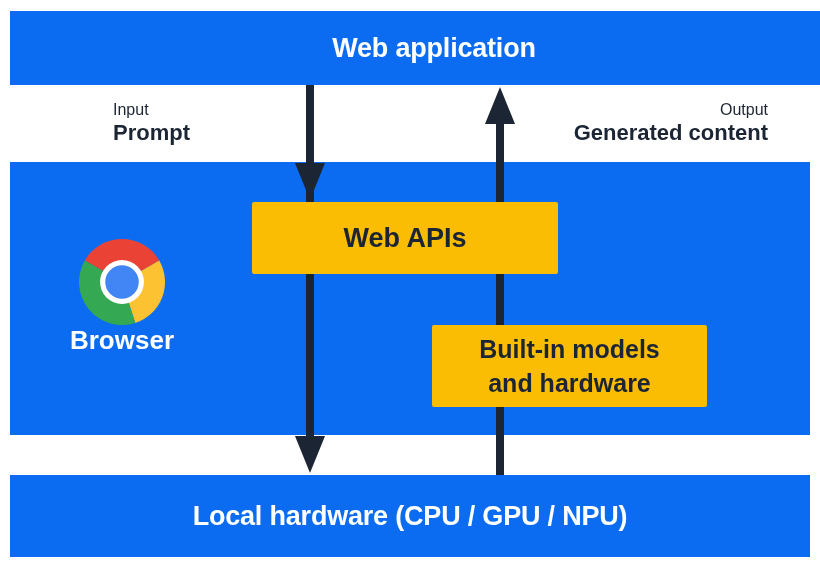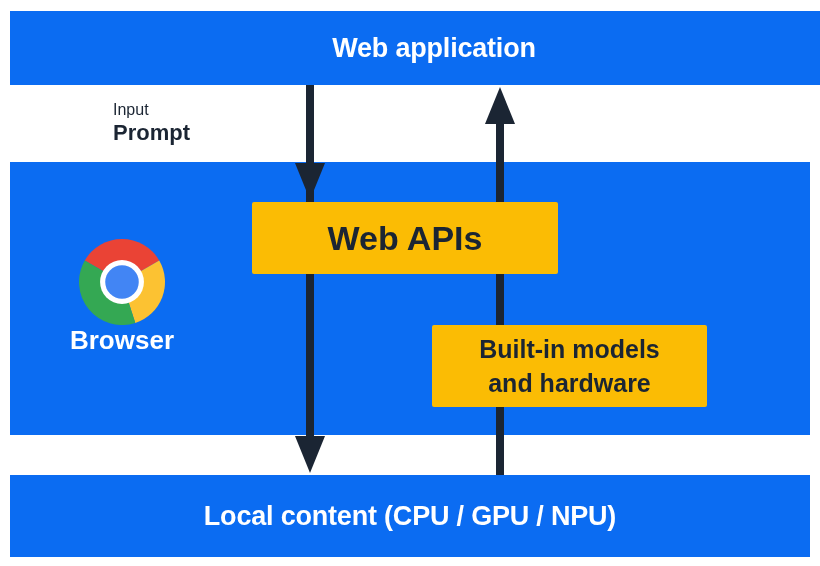--- a/index.html
+++ b/index.html
@@ -35,21 +35,21 @@
   .head-up{border-bottom:37px solid #1b2533;}
   .head-to-webapis{left:295px;top:163px;}
   .head-to-hardware{left:295px;top:436px;}
   .head-to-webapp{left:485px;top:87px;}
   
   .ybox{
     position:absolute;background:#fbbc04;color:#1b2533;z-index:4;
     display:flex;flex-direction:column;align-items:center;justify-content:center;
     font-weight:700;text-align:center;border-radius:2px;
   }
-  .box-webapis{left:252px;top:202px;width:306px;height:72px;font-size:34px;}
+  .box-webapis{left:252px;top:202px;width:306px;height:72px;font-size:27px;}
   .box-builtin{left:432px;top:317px;width:275px;height:82px;font-size:25px;line-height:34px;margin-top:8px;}
   
   .browser-block{
     position:absolute;left:47px;top:239px;width:150px;z-index:5;
     display:flex;flex-direction:column;align-items:center;
   }
   .chrome-icon{width:86px;height:86px;display:block;}
   .browser-label{color:#ffffff;font-weight:700;font-size:26px;}
 </style>
 </head>
@@ -59,20 +59,22 @@
 
   <div class="bar bar-top">
     <span class="bar-title">Web application</span>
   </div>
 
   <div class="io-label io-left">
     <div class="io-small">Input</div>
     <div class="io-strong">Prompt</div>
   </div>
   <div class="io-label io-right">
+    <div class="io-small">Output</div>
+    <div class="io-strong">Generated content</div>
   </div>
 
   <div class="bar bar-middle"></div>
 
   <div class="arrow-line line-down"></div>
   <div class="arrow-line line-up"></div>
 
   <div class="arrow-head head-down head-to-webapis"></div>
   <div class="arrow-head head-down head-to-hardware"></div>
   <div class="arrow-head head-up head-to-webapp"></div>
@@ -90,16 +92,16 @@
       <path fill="#ea4335" d="M50 50 L6.7 25 A50 50 0 0 1 93.3 25 Z"></path>
       <path fill="#fcc232" d="M50 50 L93.3 25 A50 50 0 0 1 65.45 97.55 Z"></path>
       <path fill="#34a853" d="M50 50 L65.45 97.55 A50 50 0 0 1 6.7 25 Z"></path>
       <circle cx="50" cy="50" r="25.5" fill="#ffffff"></circle>
       <circle cx="50" cy="50" r="19.5" fill="#4285f4"></circle>
     </svg>
     <span class="browser-label">Browser</span>
   </div>
 
   <div class="bar bar-bottom">
-    <span class="bar-title">Local content (CPU / GPU / NPU)</span>
+    <span class="bar-title">Local hardware (CPU / GPU / NPU)</span>
   </div>
 
 </div>
 
 </body></html>

